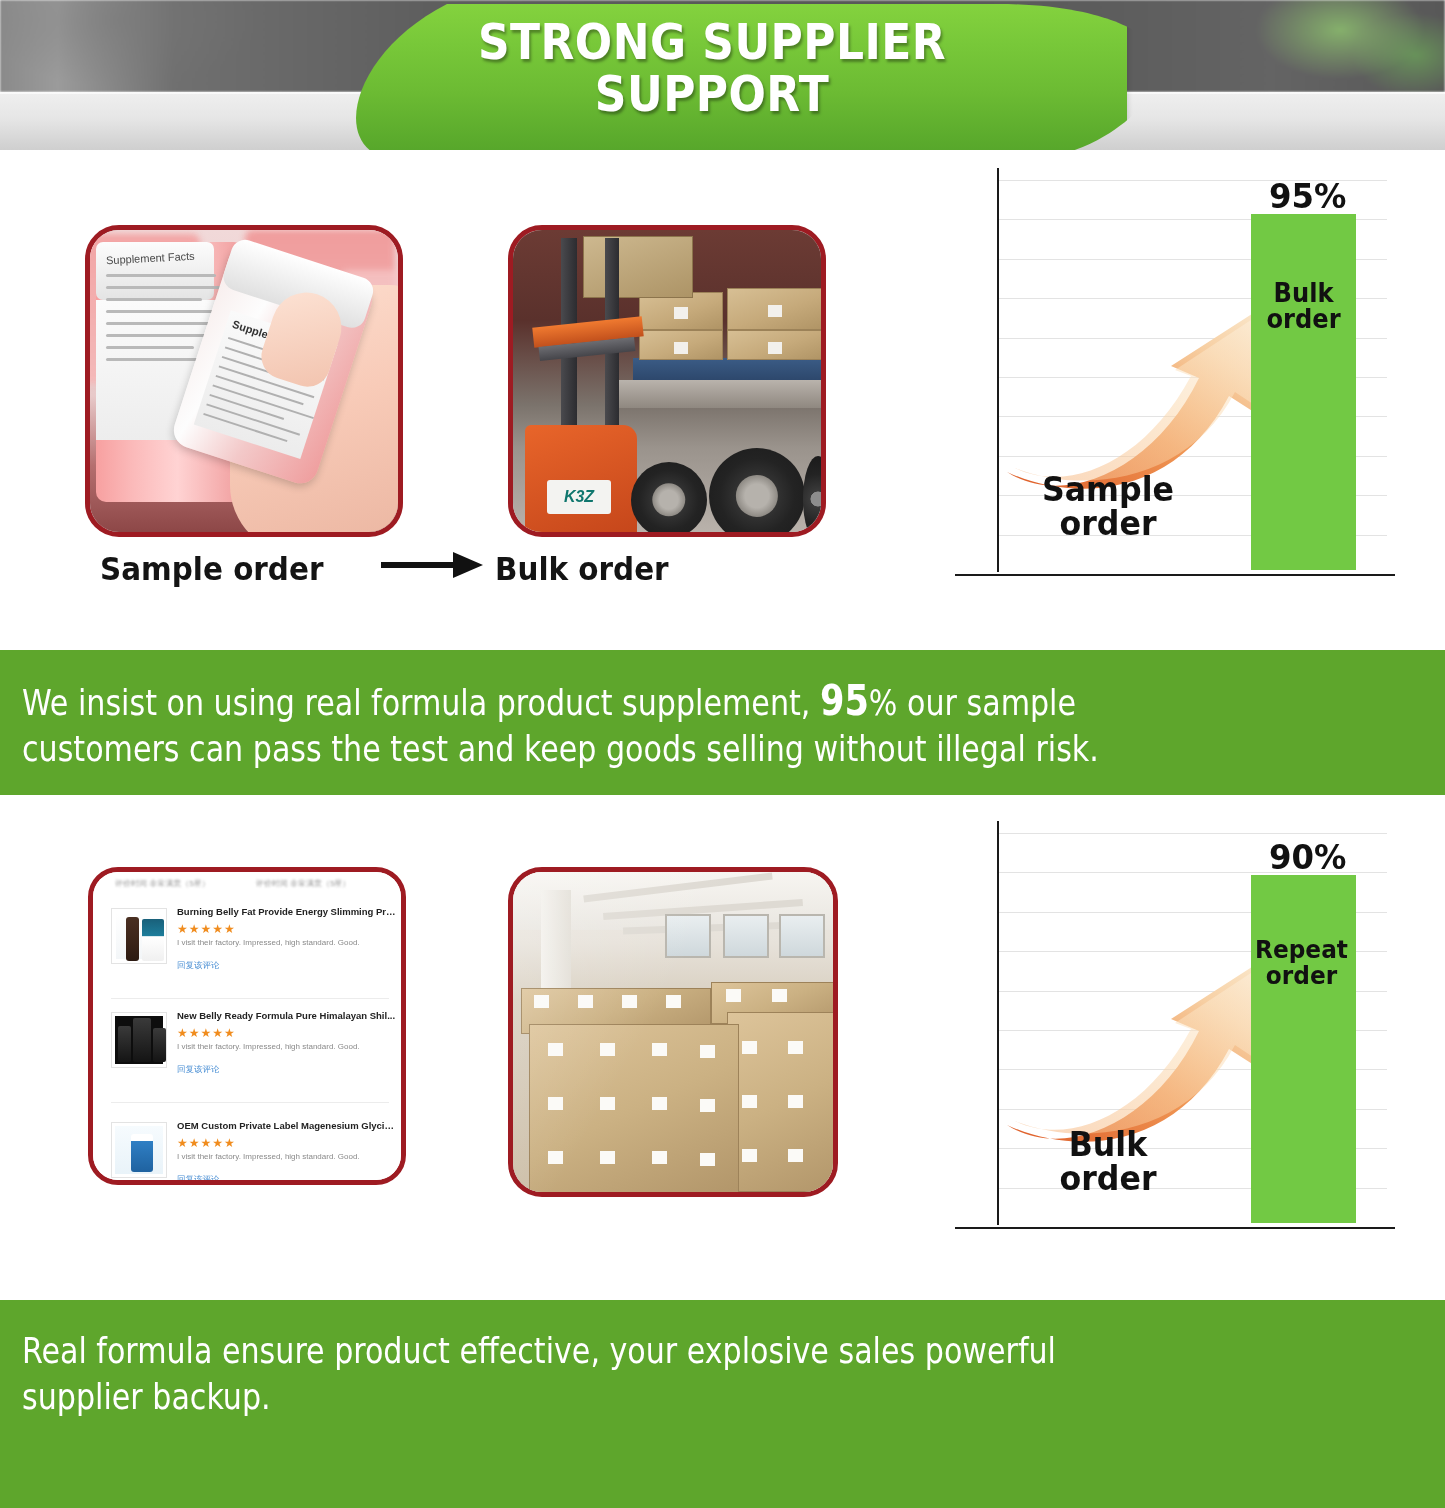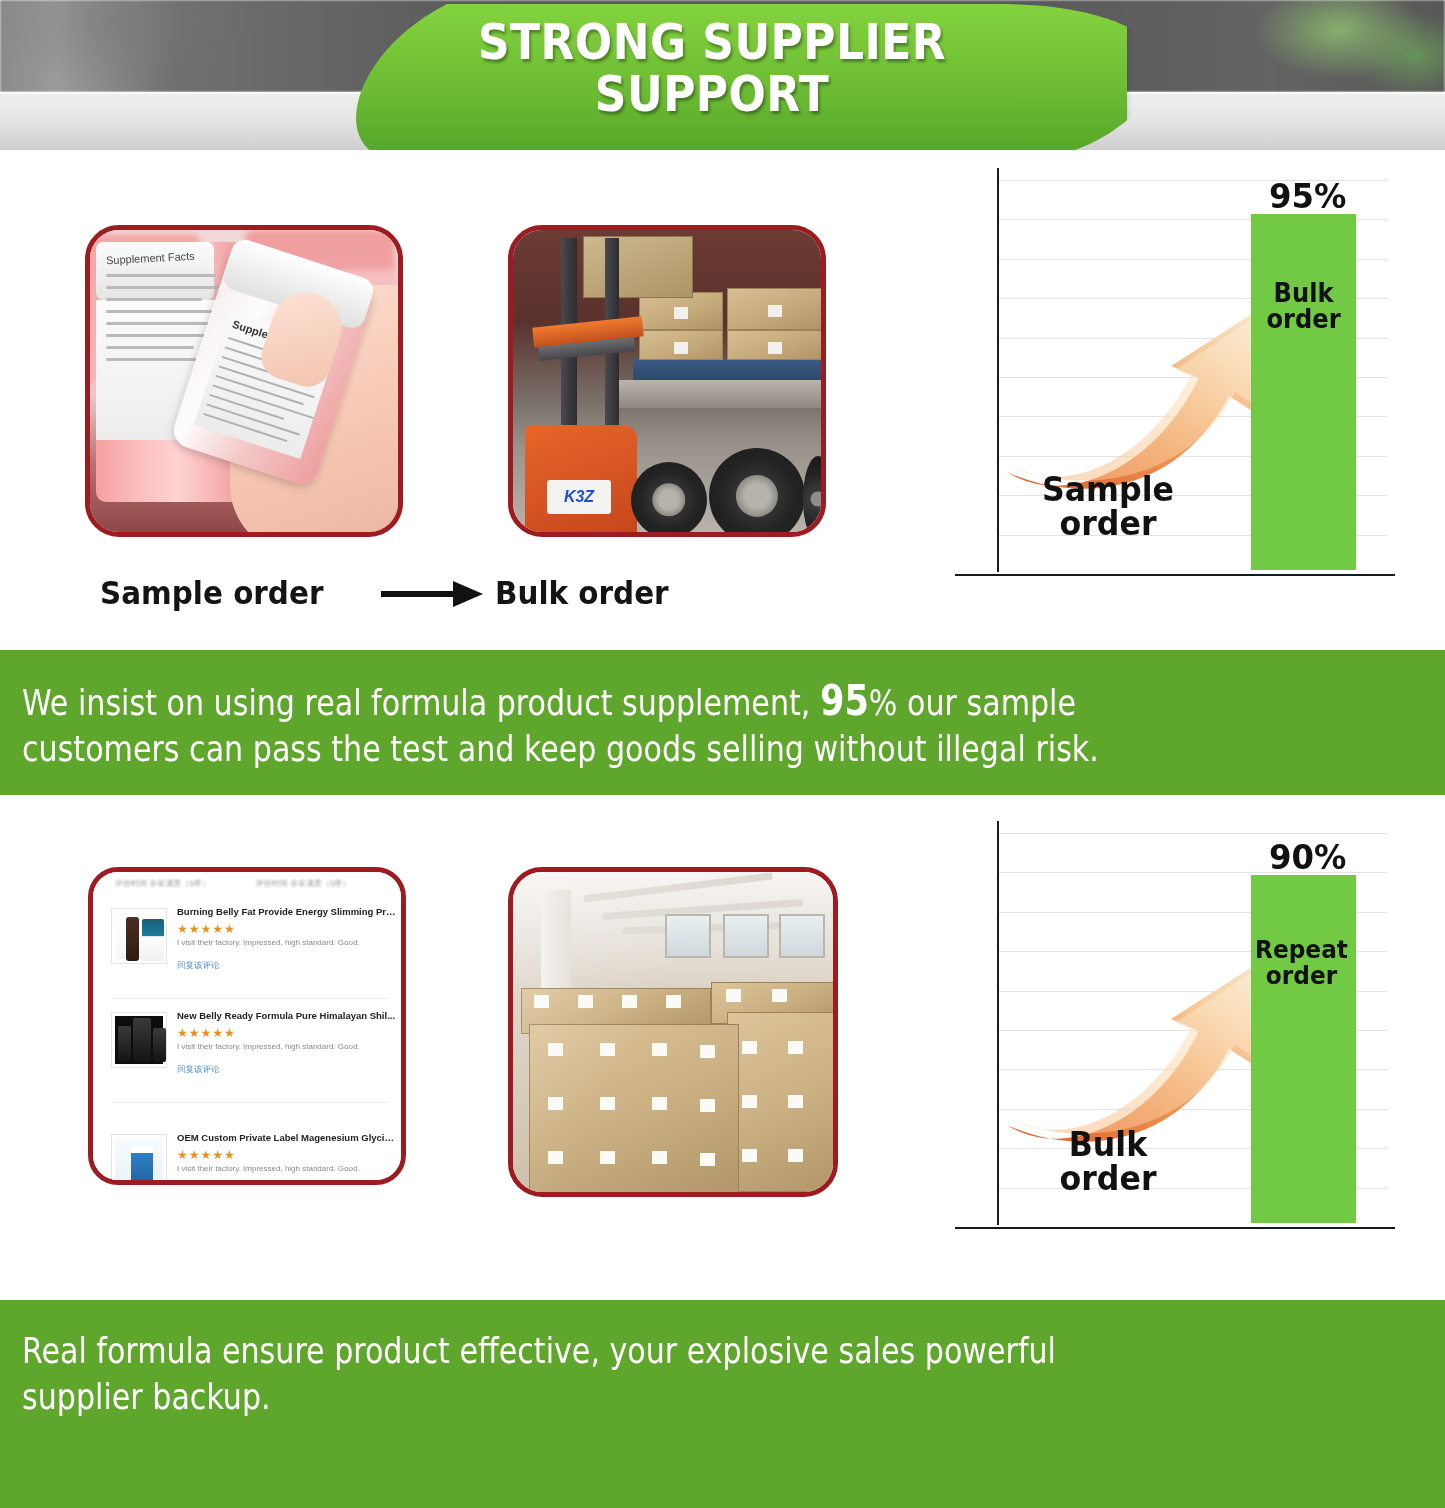--- a/index.html
+++ b/index.html
@@ -120,21 +120,21 @@
     background:linear-gradient(90deg,#4a4a4e,#2c2c30); }
   .fork-mast2 { position:absolute; left:92px; top:8px; width:14px; height:230px;
     background:linear-gradient(90deg,#4a4a4e,#2c2c30); }
   .fork-arm { position:absolute; left:20px; top:92px; width:110px; height:20px;
     background:linear-gradient(180deg,#f07a30,#c2501c); transform:rotate(-6deg); }
   .fork-arm2 { position:absolute; left:26px; top:112px; width:96px; height:14px;
     background:linear-gradient(180deg,#6d6d72,#45454a); transform:rotate(-6deg);}
   .fork-crate { position:absolute; left:70px; top:6px; width:110px; height:62px;
     background:linear-gradient(160deg,#cdb88f,#ad9466); border:1px solid #8c744c; }
   .fk-logo { position:absolute; left:34px; top:250px; width:64px; height:34px;
-    background:#f3f3f1; border-radius:3px; color:#1d4ed8; font-weight:bold; font-size:16px;
+    background:#f3f3f1; border-radius:3px; color:#0f766e; font-weight:bold; font-size:16px;
     text-align:center; line-height:34px; font-style:italic; }
   .wheel { position:absolute; border-radius:50%;
     background:radial-gradient(circle at 50% 50%, #8d8d8d 0 16%, #3a3a3a 17%, #232323 55%, #1a1a1a 100%); }
   .wheel .rim { position:absolute; left:50%; top:50%; width:44%; height:44%;
     transform:translate(-50%,-50%); border-radius:50%;
     background:radial-gradient(circle,#b6b2ac 0 40%,#8e8a84 70%,#6d6963 100%); }
 
   
   .rev { position:absolute; inset:0; background:#ffffff; overflow:hidden; }
   .rev-head { position:absolute; left:0; top:0; width:100%; height:22px;
@@ -173,21 +173,21 @@
   .wh-col { position:absolute; top:18px; width:30px; height:100px;
     background:linear-gradient(90deg,#f3f1ec,#e2ded6); }
   .wh-win { position:absolute; top:42px; width:46px; height:44px;
     background:linear-gradient(180deg,#e9eef0,#cfd8dc); border:2px solid #b9b6ae; }
   .wh-pal { position:absolute; background:linear-gradient(155deg,#ddc49a 0%,#cbb183 50%,#b2966a 100%);
     border:1px solid #9d8259; }
   .wh-pal .lbl { position:absolute; width:15px; height:13px; background:#fbfaf7; }
   .wh-gloss { position:absolute; inset:0; background:linear-gradient(120deg,rgba(255,255,255,.22),rgba(255,255,255,0) 45%);}
 
   
-  .cap-row { position:absolute; left:0; width:900px; display:flex; align-items:center;margin-top:24px; }
+  .cap-row { position:absolute; left:0; width:900px; display:flex; align-items:flex-start; }
   .cap-top { top:400px; }
   .cap-bot { top:410px; }
   .cap {
     font-family:"DejaVu Sans", sans-serif;
     font-weight:bold; font-size:32px; color:#141414;
     transform:scaleX(.92); transform-origin:left center;
     white-space:nowrap;
   }
   .cap-arrow { position:relative; width:120px; height:28px; flex:0 0 120px; }
   .cap-arrow .shaft { position:absolute; left:6px; top:12px; width:84px; height:6px; background:#111; }
@@ -426,21 +426,21 @@
             <i style="left:38px;width:13px;height:34px"></i>
           </div>
         </div>
         <div class="rev-title">New Belly Ready Formula Pure Himalayan Shil...</div>
         <div class="rev-stars">★★★★★</div>
         <div class="rev-text">I visit their factory.   Impressed,  high standard. Good.</div>
         <div class="rev-reply">回复该评论</div>
       </div>
       <div class="rev-sep" style="top:230px"></div>
 
-      <div class="rev-item" style="top:252px">
+      <div class="rev-item" style="top:240px">
         <div class="rev-thumb">
           <div class="tb-c">
               <span class="btl"></span>
             </div>
         </div>
         <div class="rev-title">OEM Custom Private Label Magenesium Glycin...</div>
         <div class="rev-stars">★★★★★</div>
         <div class="rev-text">I visit their factory.   Impressed,  high standard. Good.</div>
         <div class="rev-reply">回复该评论</div>
       </div>

